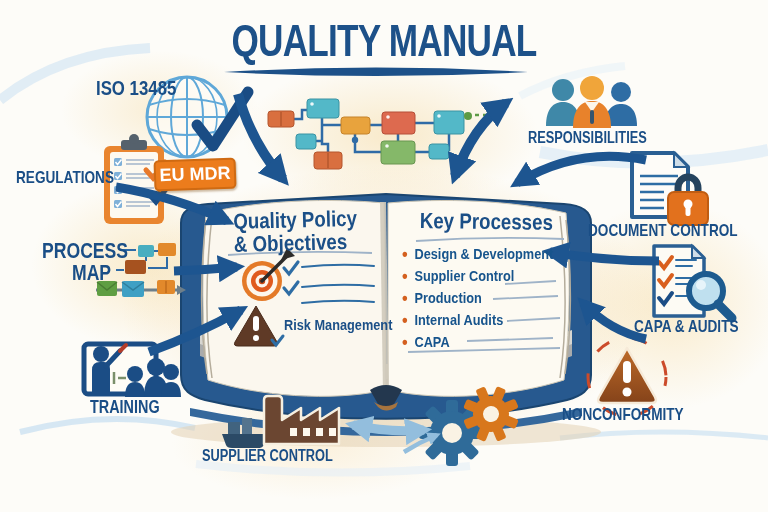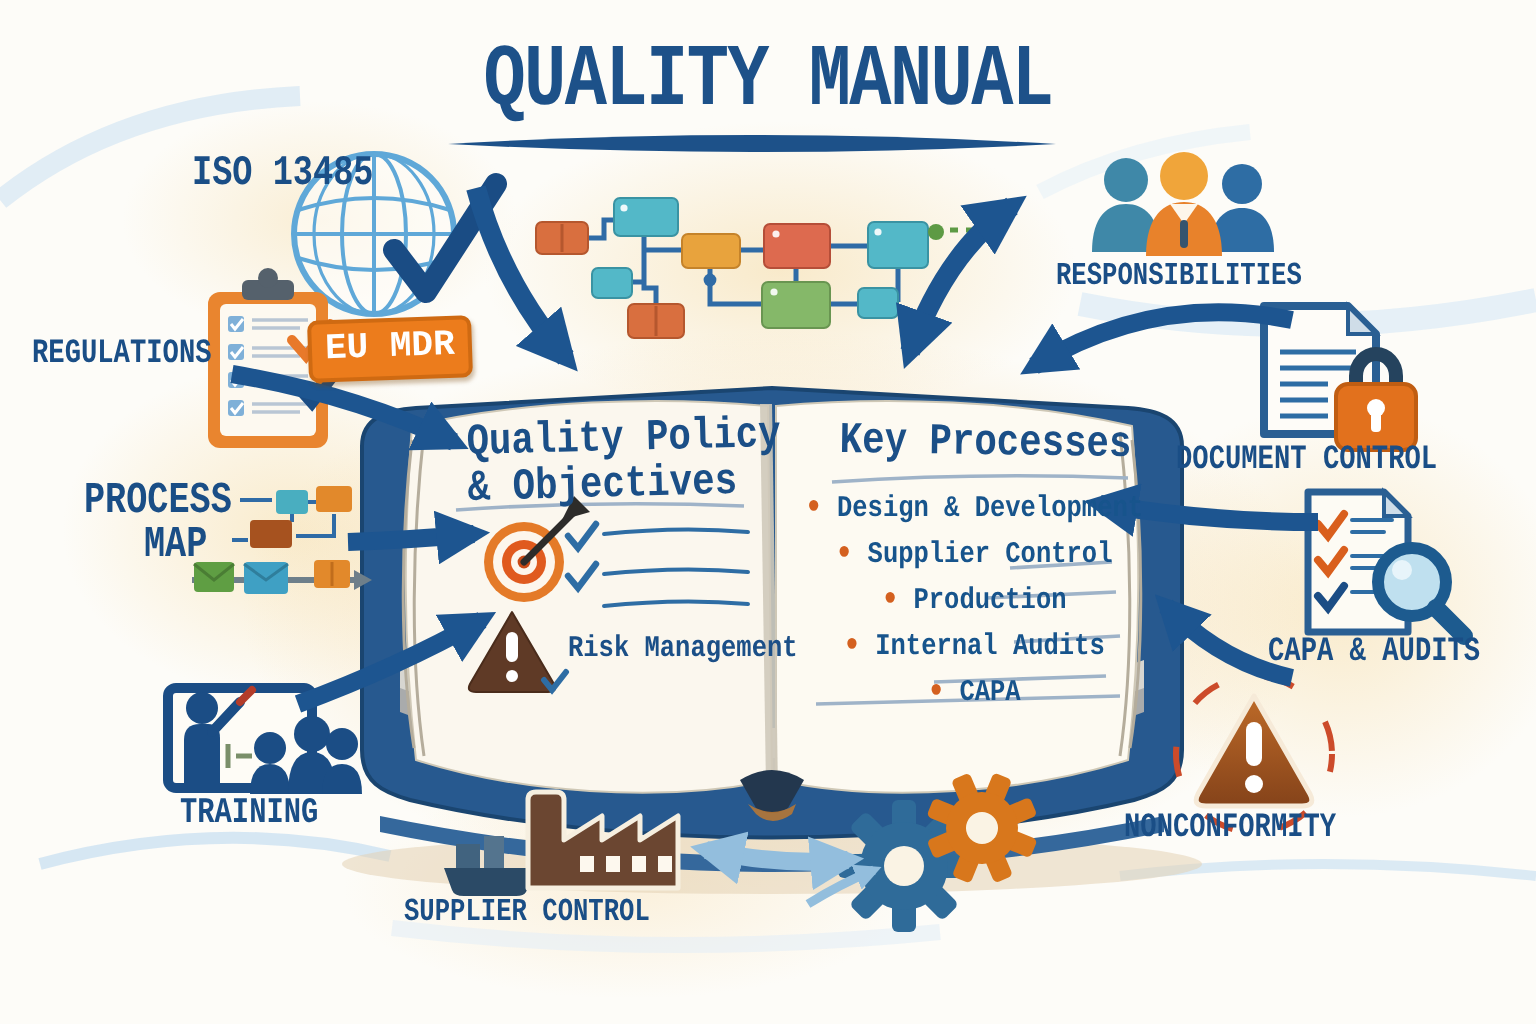--- a/index.html
+++ b/index.html
@@ -1,37 +1,37 @@
 <!DOCTYPE html>
 <html><head>
 <meta charset="utf-8">
 <style>
   html,body{margin:0;padding:0;background:#fff;}
   .stage{position:relative;width:768px;height:512px;background:#fdfcf8;overflow:hidden;
-         font-family:Liberation Mono, monospace;}
+         font-family:Liberation Sans, sans-serif;}
   .glow{position:absolute;border-radius:50%;pointer-events:none;}
   .g1{left:110px;top:160px;width:560px;height:290px;background:radial-gradient(ellipse at center,rgba(242,206,140,.75) 0%,rgba(242,206,140,0) 68%);}
   .g2{left:240px;top:60px;width:300px;height:150px;background:radial-gradient(ellipse at center,rgba(246,224,178,.65) 0%,rgba(246,224,178,0) 70%);}
   .g3{left:30px;top:180px;width:230px;height:170px;background:radial-gradient(ellipse at center,rgba(246,221,168,.55) 0%,rgba(246,221,168,0) 70%);}
   .g4{left:555px;top:200px;width:230px;height:210px;background:radial-gradient(ellipse at center,rgba(246,221,168,.55) 0%,rgba(246,221,168,0) 70%);}
   .g5{left:170px;top:390px;width:290px;height:110px;background:radial-gradient(ellipse at center,rgba(249,231,197,.55) 0%,rgba(249,231,197,0) 70%);}
   .g6{left:60px;top:50px;width:200px;height:120px;background:radial-gradient(ellipse at center,rgba(246,224,178,.5) 0%,rgba(246,224,178,0) 70%);}
   svg.layer{position:absolute;left:0;top:0;}
   .lbl{position:absolute;font-weight:bold;color:#1a4e86;white-space:nowrap;transform-origin:left top;}
   .cond{transform:scaleX(.8);}
   .title{left:384px;top:16px;font-size:44px;color:#1d5189;letter-spacing:-1px;
          transform:translateX(-50%) scaleX(.8);transform-origin:center top;}
   .badge{position:absolute;left:154px;top:159px;width:78px;height:27px;background:#ec7c1c;
          border:2px solid #cf6a12;border-radius:5px;color:#fff;font-weight:bold;font-size:18px;
          line-height:27px;text-align:center;transform:rotate(-2deg);box-shadow:1px 2px 2px rgba(120,70,10,.35);}
   .lp-head{left:233px;top:210px;font-size:22px;color:#1b4f87;line-height:1.05;
            transform:rotate(-1.5deg) scaleX(.85);}
   .rp-head{left:420px;top:208px;font-size:22px;color:#1b4f87;transform:rotate(.8deg) scaleX(.85);}
   .risk{left:284px;top:316px;font-size:15px;color:#1b4f87;transform:scaleX(.85);}
-  ul.kp{position:absolute;left:402px;top:243px;margin:0;padding:0;list-style:none;text-align:center;}
+  ul.kp{position:absolute;left:402px;top:243px;margin:0;padding:0;list-style:none;}
   ul.kp li{font-weight:bold;color:#17548c;font-size:15px;line-height:22px;white-space:nowrap;
            transform:scaleX(.85);transform-origin:left center;}
   ul.kp li::before{content:"\2022";color:#d4601f;font-size:19px;margin-right:8px;vertical-align:-1px;}
 </style>
 </head>
 <body>
 
 <div class="stage">
 
   <div class="glow g2"></div>

